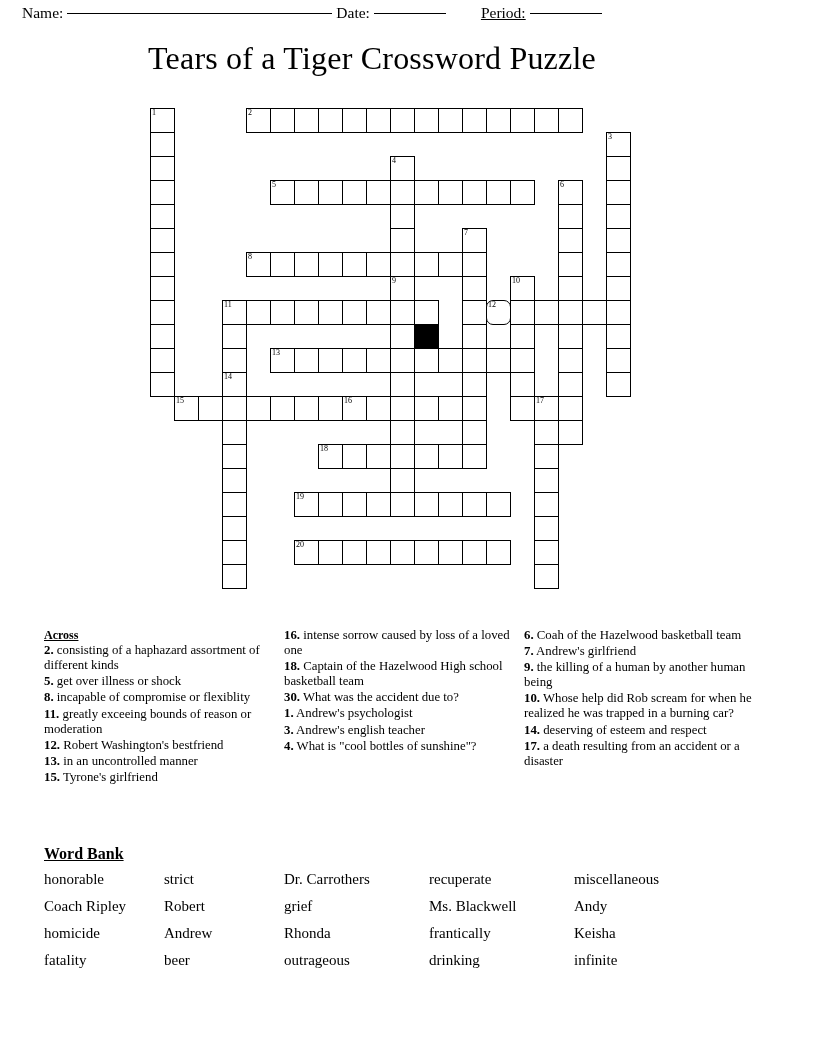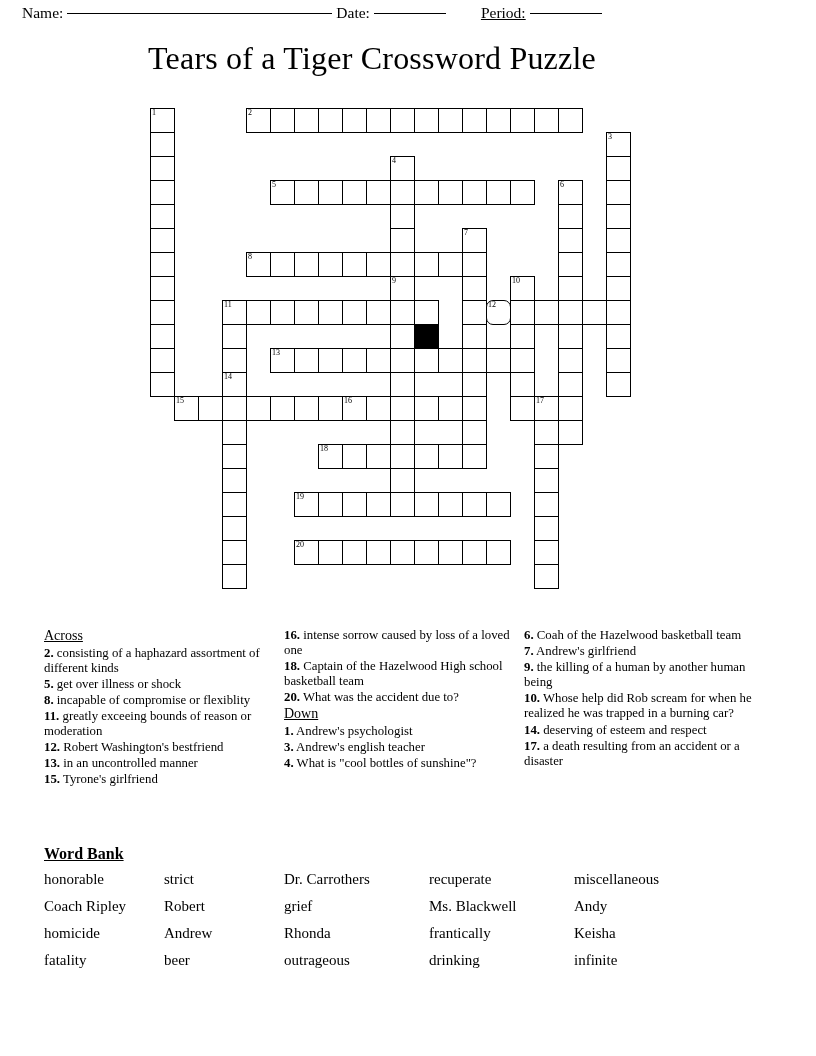--- a/index.html
+++ b/index.html
@@ -100,23 +100,23 @@
     display: flex;
     align-items: flex-start;
   }
   .col {
     box-sizing: border-box;
   }
   .col1 { width: 240px; padding-right: 14px; }
   .col2 { width: 240px; padding-right: 14px; }
   .col3 { width: 250px; }
   .sec-title {
-    font-weight: normal;
+    font-weight: bold;
     text-decoration: underline;
-    font-size: 14px;
+    font-size: 12px;
     margin-bottom: 1px;
   }
   .clue {
     margin-bottom: 1px;
   }
   .clue b { font-weight: bold; }
 
   
   .wordbank {
     position: absolute;
@@ -376,23 +376,22 @@
             <div class="clue"><b>11.</b><span> greatly exceeing bounds of reason or moderation</span></div>
             <div class="clue"><b>12.</b><span> Robert Washington's bestfriend</span></div>
             <div class="clue"><b>13.</b><span> in an uncontrolled manner</span></div>
             <div class="clue"><b>15.</b><span> Tyrone's girlfriend</span></div>
           </div>
       </div>
       <div class="col col2">
         <div id="col2-across-list">
             <div class="clue"><b>16.</b><span> intense sorrow caused by loss of a loved one</span></div>
             <div class="clue"><b>18.</b><span> Captain of the Hazelwood High school basketball team</span></div>
-            <div class="clue"><b>20.</b><span> What was the accident due to?</span></div>
+            <div class="clue"><b>30.</b><span> What was the accident due to?</span></div>
           </div>
-        <div class="sec-title">Down</div>
         <div id="col2-down-list">
             <div class="clue"><b>1.</b><span> Andrew's psychologist</span></div>
             <div class="clue"><b>3.</b><span> Andrew's english teacher</span></div>
             <div class="clue"><b>4.</b><span> What is "cool bottles of sunshine"?</span></div>
           </div>
       </div>
       <div class="col col3">
         <div id="col3-list">
             <div class="clue"><b>6.</b><span> Coah of the Hazelwood basketball team</span></div>
             <div class="clue"><b>7.</b><span> Andrew's girlfriend</span></div>

